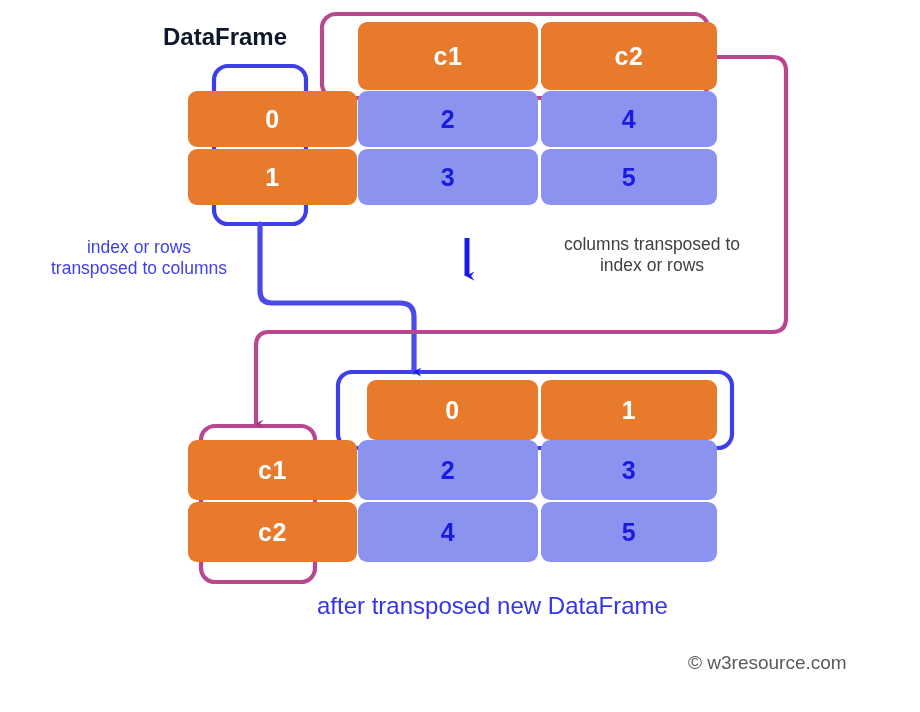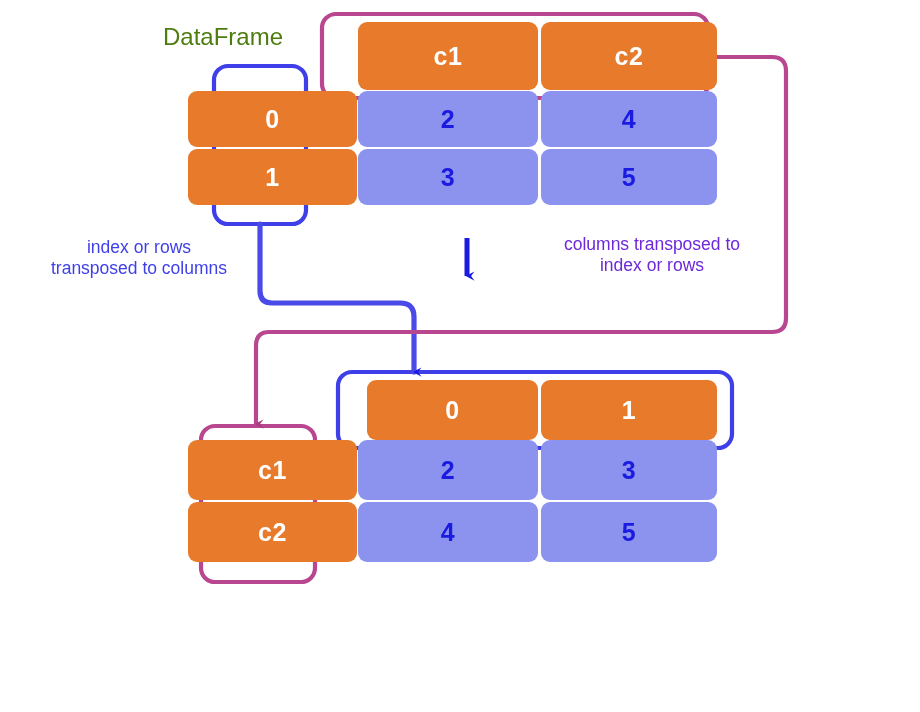--- a/index.html
+++ b/index.html
@@ -45,37 +45,37 @@
     background: #e77b2b;
     color: #ffffff;
   }
   .cell.val {
     background: #8c93ef;
     color: #1a1ae0;
   }
   .label {
     position: absolute;
     font-size: 24px;
-    font-weight: 400;
-    color: #4d7c0f;
+    font-weight: 700;
+    color: #0f172a;
     white-space: nowrap;
     line-height: 1.05;
     user-select: none;
   }
   .note {
     position: absolute;
     font-size: 17.5px;
     font-weight: 400;
     line-height: 1.22;
     text-align: center;
     white-space: pre-line;
     user-select: none;
   }
   .note.blue { color: #3f3fe9; }
-  .note.magenta { color: #6d28d9; }
+  .note.magenta { color: #404040; }
   .caption {
     position: absolute;
     font-size: 24px;
     font-weight: 400;
     color: #3434e8;
     white-space: nowrap;
     user-select: none;
   }
   .credit {
     position: absolute;
@@ -142,15 +142,17 @@
 
   <div class="cell idx" style="left:168px; top:440px; width:169px; height:60px;">c1</div>
   <div class="cell idx" style="left:168px; top:502px; width:169px; height:60px;">c2</div>
 
   <div class="cell val" style="left:338px; top:440px; width:180px; height:60px;">2</div>
   <div class="cell val" style="left:521px; top:440px; width:176px; height:60px;">3</div>
 
   <div class="cell val" style="left:338px; top:502px; width:180px; height:60px;">4</div>
   <div class="cell val" style="left:521px; top:502px; width:176px; height:60px;">5</div>
 
+  <div class="caption" style="left:317px; top:592px;">after transposed new DataFrame</div>
 
+  <div class="credit" style="left:688px; top:652px;">© w3resource.com</div>
 
 </div>
 
 </body></html>

